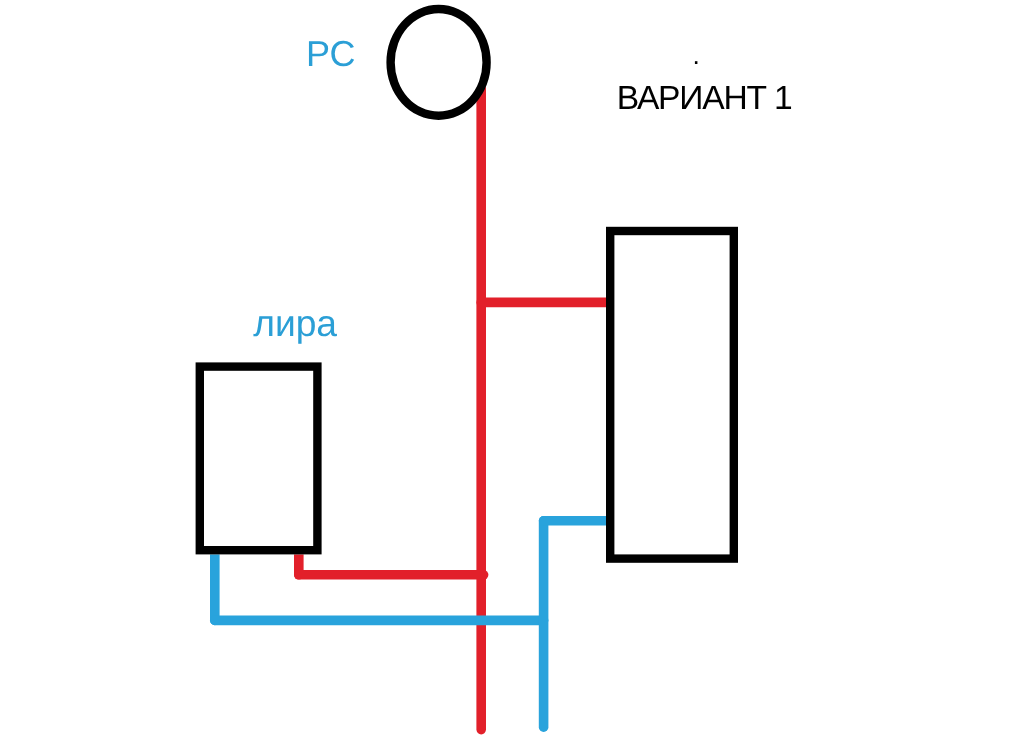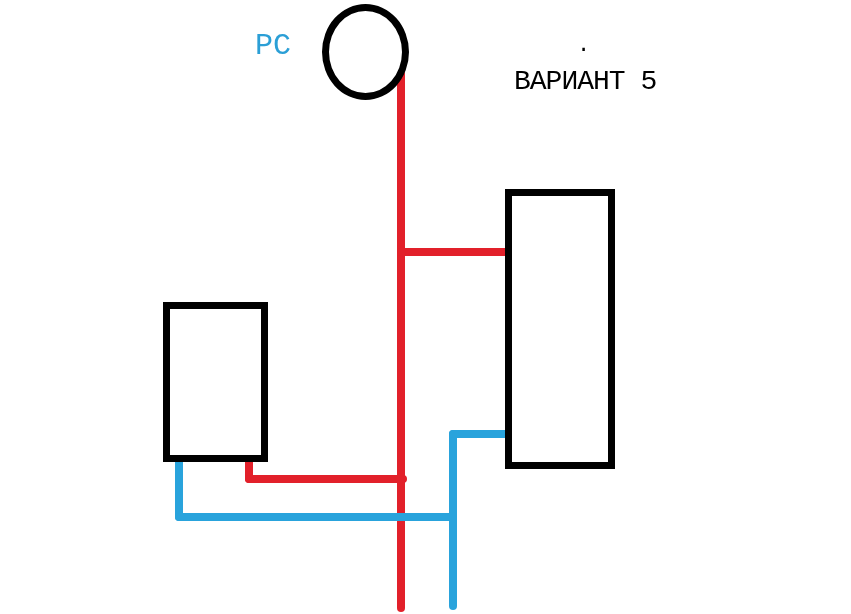--- a/index.html
+++ b/index.html
@@ -2,21 +2,21 @@
 <html style="--hot-line: #e2202a; --cold-line: #29a3dc; --label-text: #2b9fd6; --title-text: #000000; --outline: #000000; --background: #ffffff;"><head>
 <meta charset="utf-8">
 <style>
   * { margin: 0; padding: 0; box-sizing: border-box; }
   html, body { background: #ffffff; }
   .canvas {
     position: relative;
     width: 851px;
     height: 614px;
     background: var(--background, #ffffff);
-    font-family: Liberation Mono, monospace;
+    font-family: Liberation Sans, sans-serif;
     overflow: hidden;
   }
   
   .pipe { position: absolute; border-radius: 4px; }
   .hot  { background: var(--hot-line, #e2202a); z-index: 1; }
   .cold { background: var(--cold-line, #29a3dc); z-index: 2; }
   .hot-main-v   { left: 397px; top: 70px;  width: 8px;   height: 542px; }
   .hot-boiler-h { left: 397px; top: 248px; width: 114px; height: 8px; }
   .hot-lira-v   { left: 245px; top: 455px; width: 8px;   height: 28px; }
   .hot-lira-h   { left: 245px; top: 475px; width: 162px; height: 8px; }
@@ -51,16 +51,17 @@
   <div class="pipe cold cold-lira-v"></div>
   <div class="pipe cold cold-bottom-h"></div>
   <div class="pipe cold cold-right-v"></div>
   <div class="pipe cold cold-boiler-h"></div>
 
   <div class="component tank"></div>
   <div class="component boiler"></div>
   <div class="component lira"></div>
 
   <span class="lbl lbl-blue lbl-pc">РС</span>
-  <span class="lbl lbl-title">ВАРИАНТ 5</span>
+  <span class="lbl lbl-title">ВАРИАНТ 1</span>
   <span class="lbl lbl-dot">.</span>
+  <span class="lbl lbl-blue lbl-lira">лира</span>
 
 </div>
 
 </body></html>

